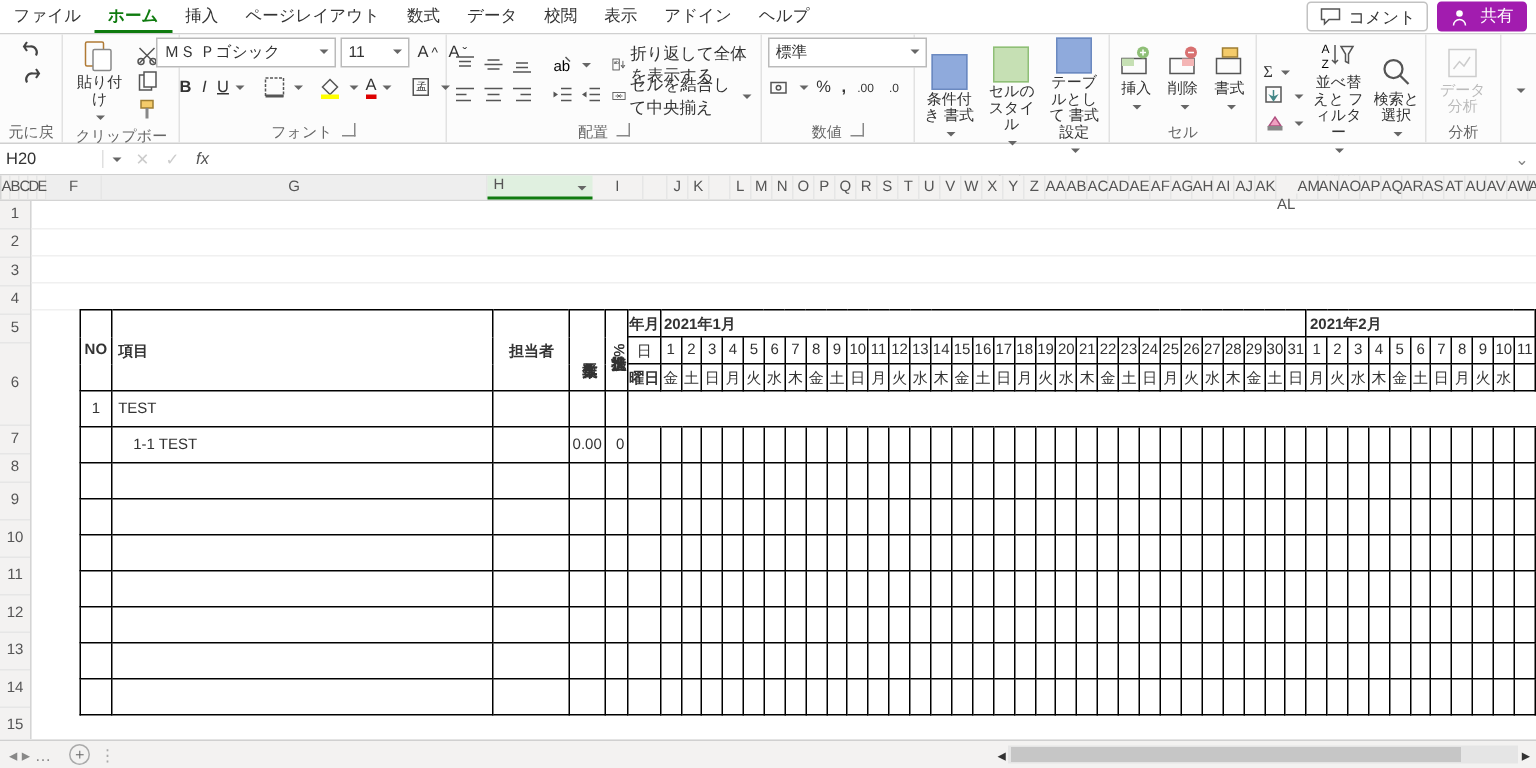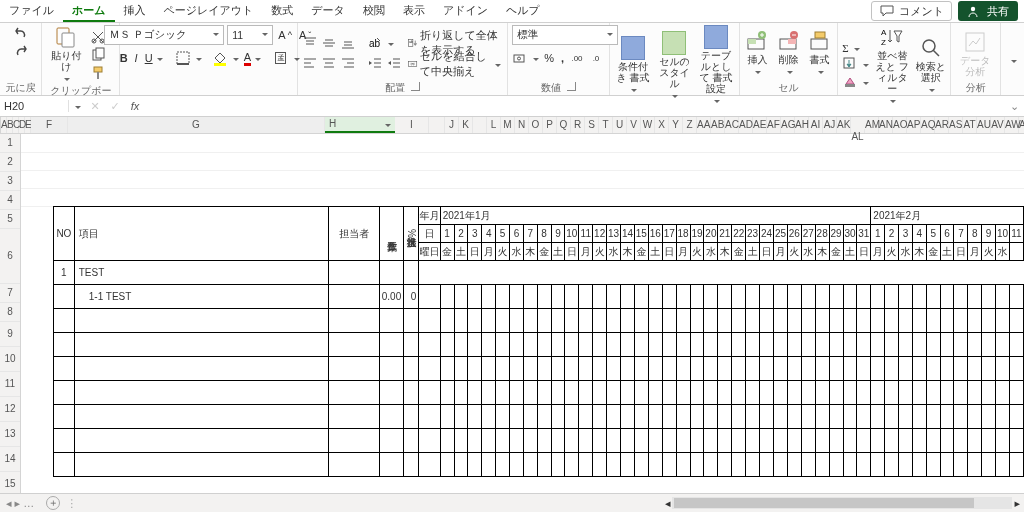--- a/index.html
+++ b/index.html
@@ -4,21 +4,21 @@
 <style>
   html, body { margin: 0; padding: 0; font-family: "MS PGothic", "Meiryo UI", sans-serif; font-size: 11px; background: #fff; color: #333; overflow: hidden; }
   #app { width: 1024px; height: 512px; display: flex; flex-direction: column; }
 
   
   .menubar { display: flex; align-items: center; height: 22px; border-bottom: 1px solid #d0d0d0; background: #fff; }
   .menu-item { padding: 2px 9px 4px; cursor: default; }
   .menu-item.active { color: #0f7b0f; border-bottom: 2px solid #0f7b0f; padding-bottom: 2px; font-weight: bold; }
   .menu-spacer { flex: 1; }
   .btn-comment { border: 1px solid #c2c2c2; border-radius: 3px; padding: 1px 7px; display: flex; align-items: center; background: #fff; gap: 4px; margin-right: 6px; }
-  .btn-share { background: #14532d; color: #fff; border-radius: 3px; padding: 2px 9px; display: flex; align-items: flex-end; gap: 4px; margin-right: 6px; }
+  .btn-share { background: #a21caf; color: #fff; border-radius: 3px; padding: 2px 9px; display: flex; align-items: flex-start; gap: 4px; margin-right: 6px; }
 
   
   .ribbon { display: flex; height: 72px; background: #fcfcfc; border-bottom: 1px solid #d0d0d0; }
   .rgroup { display: flex; flex-direction: column; border-right: 1px solid #e2e2e2; padding: 2px 4px 0; min-width: 0; }
   .rgroup-body { display: flex; align-items: center; flex: 1; gap: 4px; }
   .rgroup-label { text-align: center; font-size: 10px; color: #666; height: 14px; }
   .rgroup .corner { display:inline-block; width:8px; height:8px; border-right:1px solid #888; border-bottom:1px solid #888; margin-left:6px; }
   .stack { display:flex; flex-direction:column; gap:2px; }
   .hrow { display:flex; align-items:center; gap:3px; }
 
@@ -55,21 +55,21 @@
   .rownum-col { width:20px; background:#f3f2f1; border-right:1px solid #d4d4d4; }
   .rownum { height:18px; border-bottom:1px solid #e6e6e6; text-align:center; font-size:10px; color:#555; line-height:18px; }
   .cells { position:relative; flex:1; }
 
   
   .faintgrid { position:absolute; inset:0; }
   .fg-h { position:absolute; left:0; right:0; height:1px; background:#f0f0f0; }
 
   .tbl { position:absolute; border-top:1px solid #000; }
   .tbl td, .tbl th { border:1px solid #000; border-top:none; padding:0; font-size:10px; }
-  .tbl th { font-weight:normal; }
+  .tbl th { font-weight:bold; }
   .tc { text-align:center; }
 
   
   .statusbar { height:18px; display:flex; align-items:stretch; background:#f3f2f1; border-top:1px solid #d0d0d0; }
   .tabnav { display:flex; align-items:center; padding:0 6px; color:#888; gap:3px; }
   .tabs { display:flex; align-items:flex-end; }
   .tab { padding:2px 9px; border:1px solid #c8c8c8; border-top:none; background:#efefef; font-size:10.5px; margin-right:-1px; }
   .tab.partial { padding:2px 2px; }
   .tab.active { background:#fff; border-bottom:2px solid #0f7b0f; }
   .addtab { border:1px solid #aaa; border-radius:50%; width:12px; height:12px; margin:2px 6px; display:flex; align-items:center; justify-content:center; font-size:10px; color:#666; }
@@ -205,20 +205,21 @@
               <span style="border-bottom:3px solid #d00">A</span>
               <span class="arrow-down"></span>
             </span>
           <span style="width:4px"></span>
           <span class="icon" style="font-size:7px">
               <span style="border:1px solid #555;padding:0 1px">孟</span>
             </span>
           <span class="arrow-down"></span>
         </div>
       </div>
+      <div class="rgroup-label"><span>フォント</span><span class="corner"></span></div>
     </div>
 
     <div class="rgroup" style="width:216px">
       <div class="rgroup-body">
         <div class="stack" style="gap:4px">
           <div class="hrow">
             <span class="icon">
                 <svg class="svg" viewBox="0 0 16 16">
                   <line x1="2" y1="3" x2="14" y2="3" stroke="#555"></line>
                   <line x1="4" y1="6" x2="12" y2="6" stroke="#555"></line>

